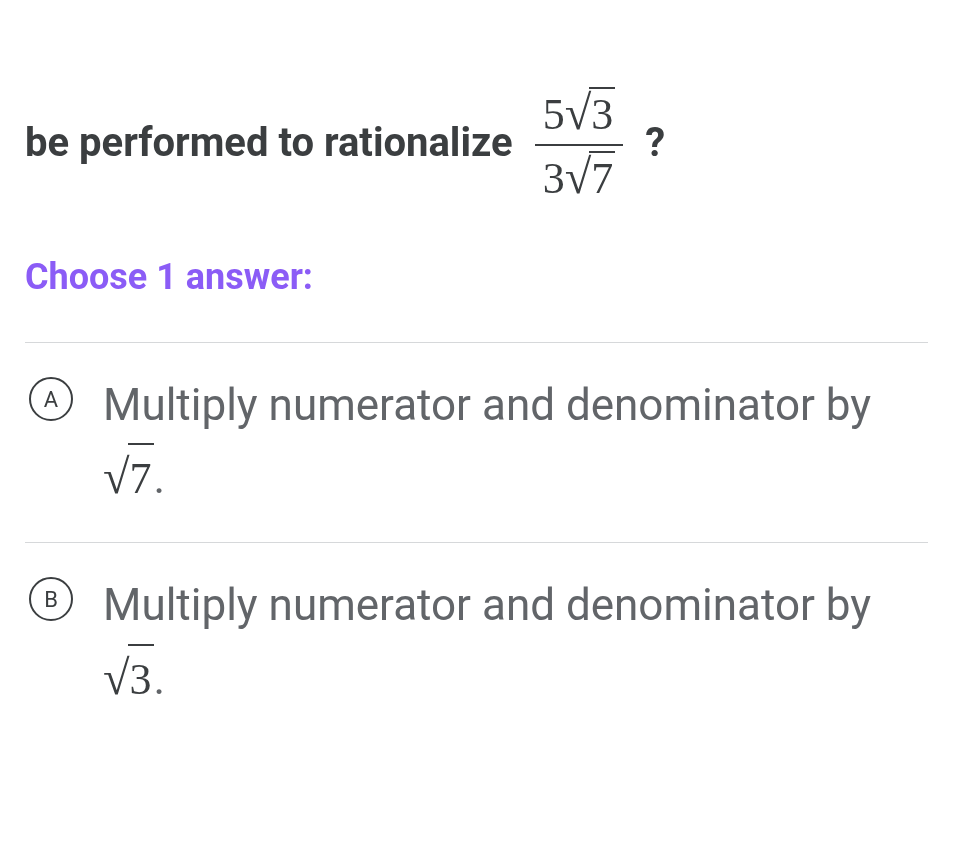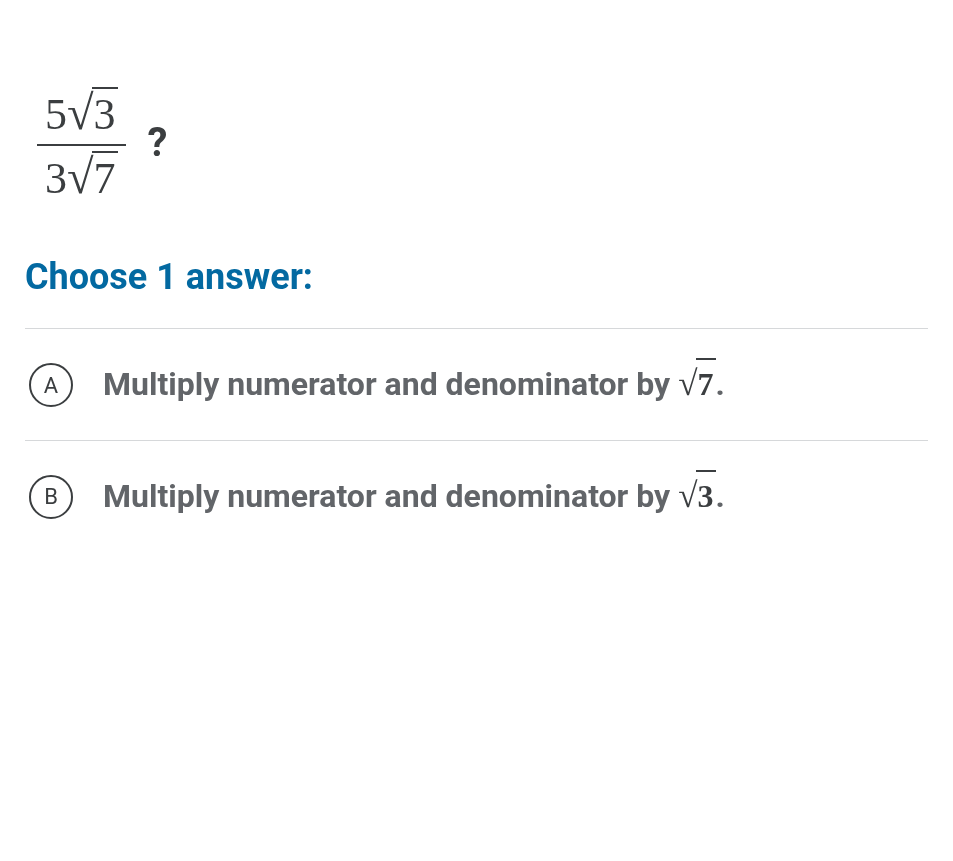--- a/index.html
+++ b/index.html
@@ -55,22 +55,22 @@
       font-size: 1.1em;
     }
     .sqrt-content {
       border-top: 2px solid #3b3e40;
       padding: 0 2px;
       margin-left: -2px;
     }
     .instruction {
       font-size: 36px;
       font-weight: 700;
-      color: #0369a1;
-      margin-bottom: 30px;
+      color: #8b5cf6;
+      margin-bottom: 44px;
     }
     .options {
       border-top: 1px solid #d6d8da;
     }
     .option {
       display: flex;
       align-items: flex-start;
       padding: 28px 0 28px 0;
       border-bottom: 1px solid #d6d8da;
       cursor: pointer;
@@ -88,42 +88,43 @@
       align-items: center;
       justify-content: center;
       font-size: 22px;
       font-weight: 400;
       color: #3b3e40;
       margin-right: 30px;
       margin-top: 6px;
       margin-left: 4px;
     }
     .option-text {
-      font-size: 32px;
-      font-weight: 700;
+      font-size: 44px;
+      font-weight: 400;
       color: #626569;
       line-height: 1.55;
       font-family: -apple-system, BlinkMacSystemFont, "Segoe UI", Roboto, sans-serif;
     }
     .option-text .math-inline {
       font-family: "Times New Roman", serif;
       color: #3b3e40;
       display: inline-flex;
       align-items: baseline;
       vertical-align: baseline;
     }
     .option-text .sqrt-content {
       border-top: 2px solid #3b3e40;
     }
   </style>
 </head>
 <body>
 
 <div class="question-text">
   <br>
+  <span>be performed to rationalize </span>
   <span class="math-inline">
     <span class="fraction">
       <span class="numerator">
         <span>5</span><span class="sqrt">
             <span class="sqrt-sign">√</span>
             <span class="sqrt-content">3</span>
           </span>
       </span>
       <span class="denominator">
         <span>3</span><span class="sqrt">

